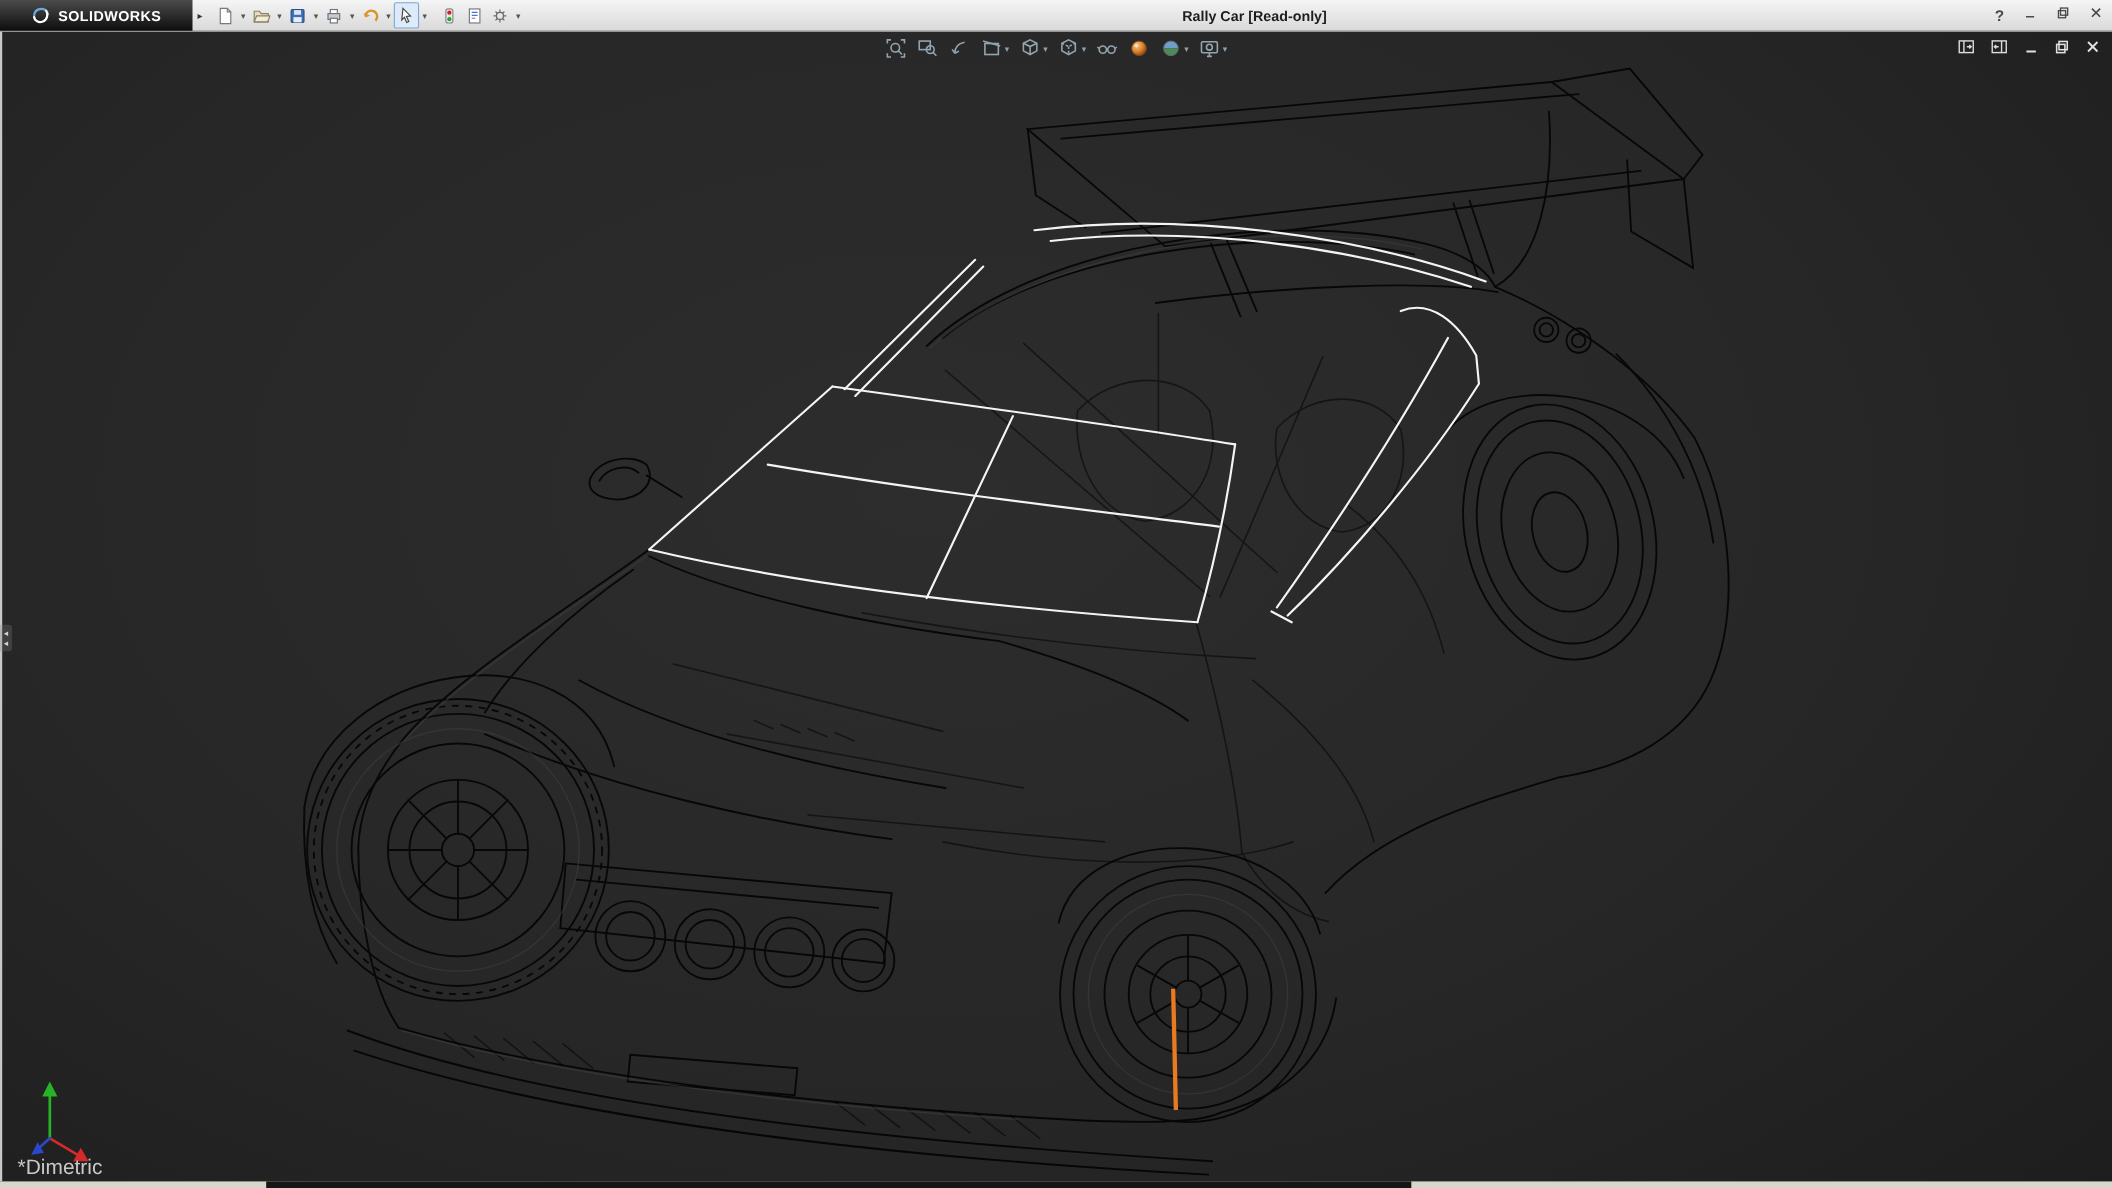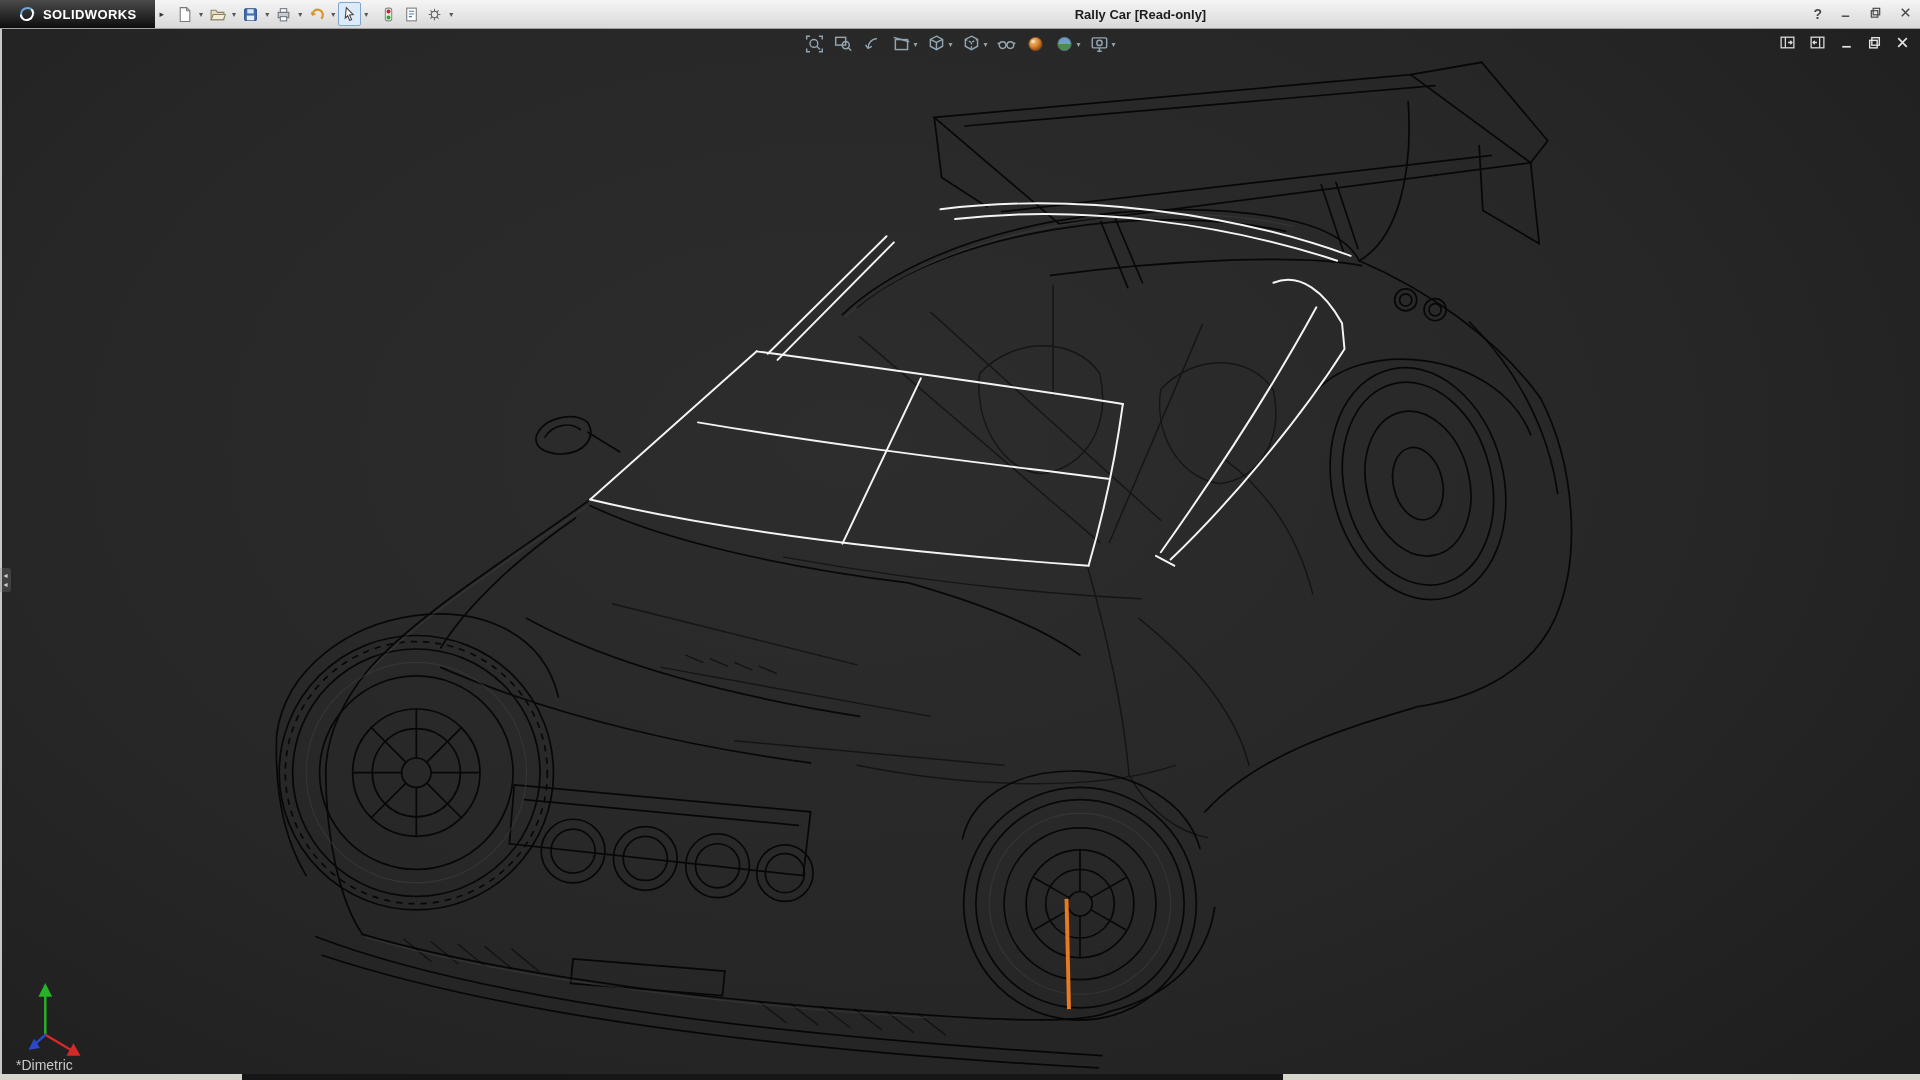--- a/index.html
+++ b/index.html
@@ -2,21 +2,21 @@
 <html><head>
 <meta charset="utf-8">
 <style>
   html,body{margin:0;padding:0;background:#000;font-family:"Liberation Sans",sans-serif;}
   .screen{position:relative;width:1920px;height:1080px;overflow:hidden;background:#252525;}
 
   
   .titlebar{position:absolute;top:0;left:0;width:100%;height:28px;
     background:linear-gradient(#f5f5f5,#d9d9d9);border-bottom:1px solid #a0a0a0;
     display:flex;align-items:center;z-index:30;}
-  .logo{height:28px;display:flex;align-items:center;gap:7px;padding:0 18px;
+  .logo{height:28px;display:flex;align-items:center;gap:7px;padding:0 28px;
     background:linear-gradient(#4b4b4b,#0d0d0d);}
   .brand{color:#fff;font-weight:bold;font-size:13px;letter-spacing:.4px;}
   .menu-expand{font-size:9px;color:#333;margin:0 5px;cursor:pointer;}
   .tools{display:flex;align-items:center;margin-left:4px;}
   .tool{height:22px;display:flex;align-items:center;padding:0 2px;border:1px solid transparent;border-radius:2px;}
   .tool.pressed{border-color:#7da7cf;background:#dceafa;}
   .tcaret{font-size:8px;color:#555;padding:0 3px;}
   .tsep{width:6px;}
   .win-title{position:absolute;left:59.4%;transform:translateX(-50%);font-size:13px;color:#1d1d1d;white-space:nowrap;font-weight:bold;}
   .tb-right{position:absolute;right:8px;top:0;height:28px;display:flex;align-items:center;gap:17px;}
@@ -35,21 +35,21 @@
 
   
   .doc-controls{position:absolute;top:6px;right:10px;display:flex;align-items:center;gap:13px;z-index:10;}
   .doc-controls .dbtn{cursor:pointer;display:flex;align-items:center;}
 
   
   .edge-collapse{position:absolute;left:0;top:540px;width:11px;display:flex;flex-direction:column;align-items:center;
     color:#d2d2d2;font-size:8px;line-height:9px;background:rgba(130,130,130,.28);
     border-radius:0 3px 3px 0;padding:3px 0;z-index:26;cursor:pointer;}
 
-  .view-label{position:absolute;left:16px;bottom:1px;color:#c9c9c9;font-size:14px;z-index:12;}
+  .view-label{position:absolute;left:16px;bottom:1px;color:#c9c9c9;font-size:19px;z-index:12;}
 
   
   .taskbar{position:absolute;bottom:0;left:0;width:100%;height:6px;background:#d8d5cc;z-index:40;}
   .taskbar .dark-seg{position:absolute;left:242px;top:0;width:1041px;height:6px;background:#161616;}
 </style>
 </head>
 <body>
 
 <div class="screen">
 

